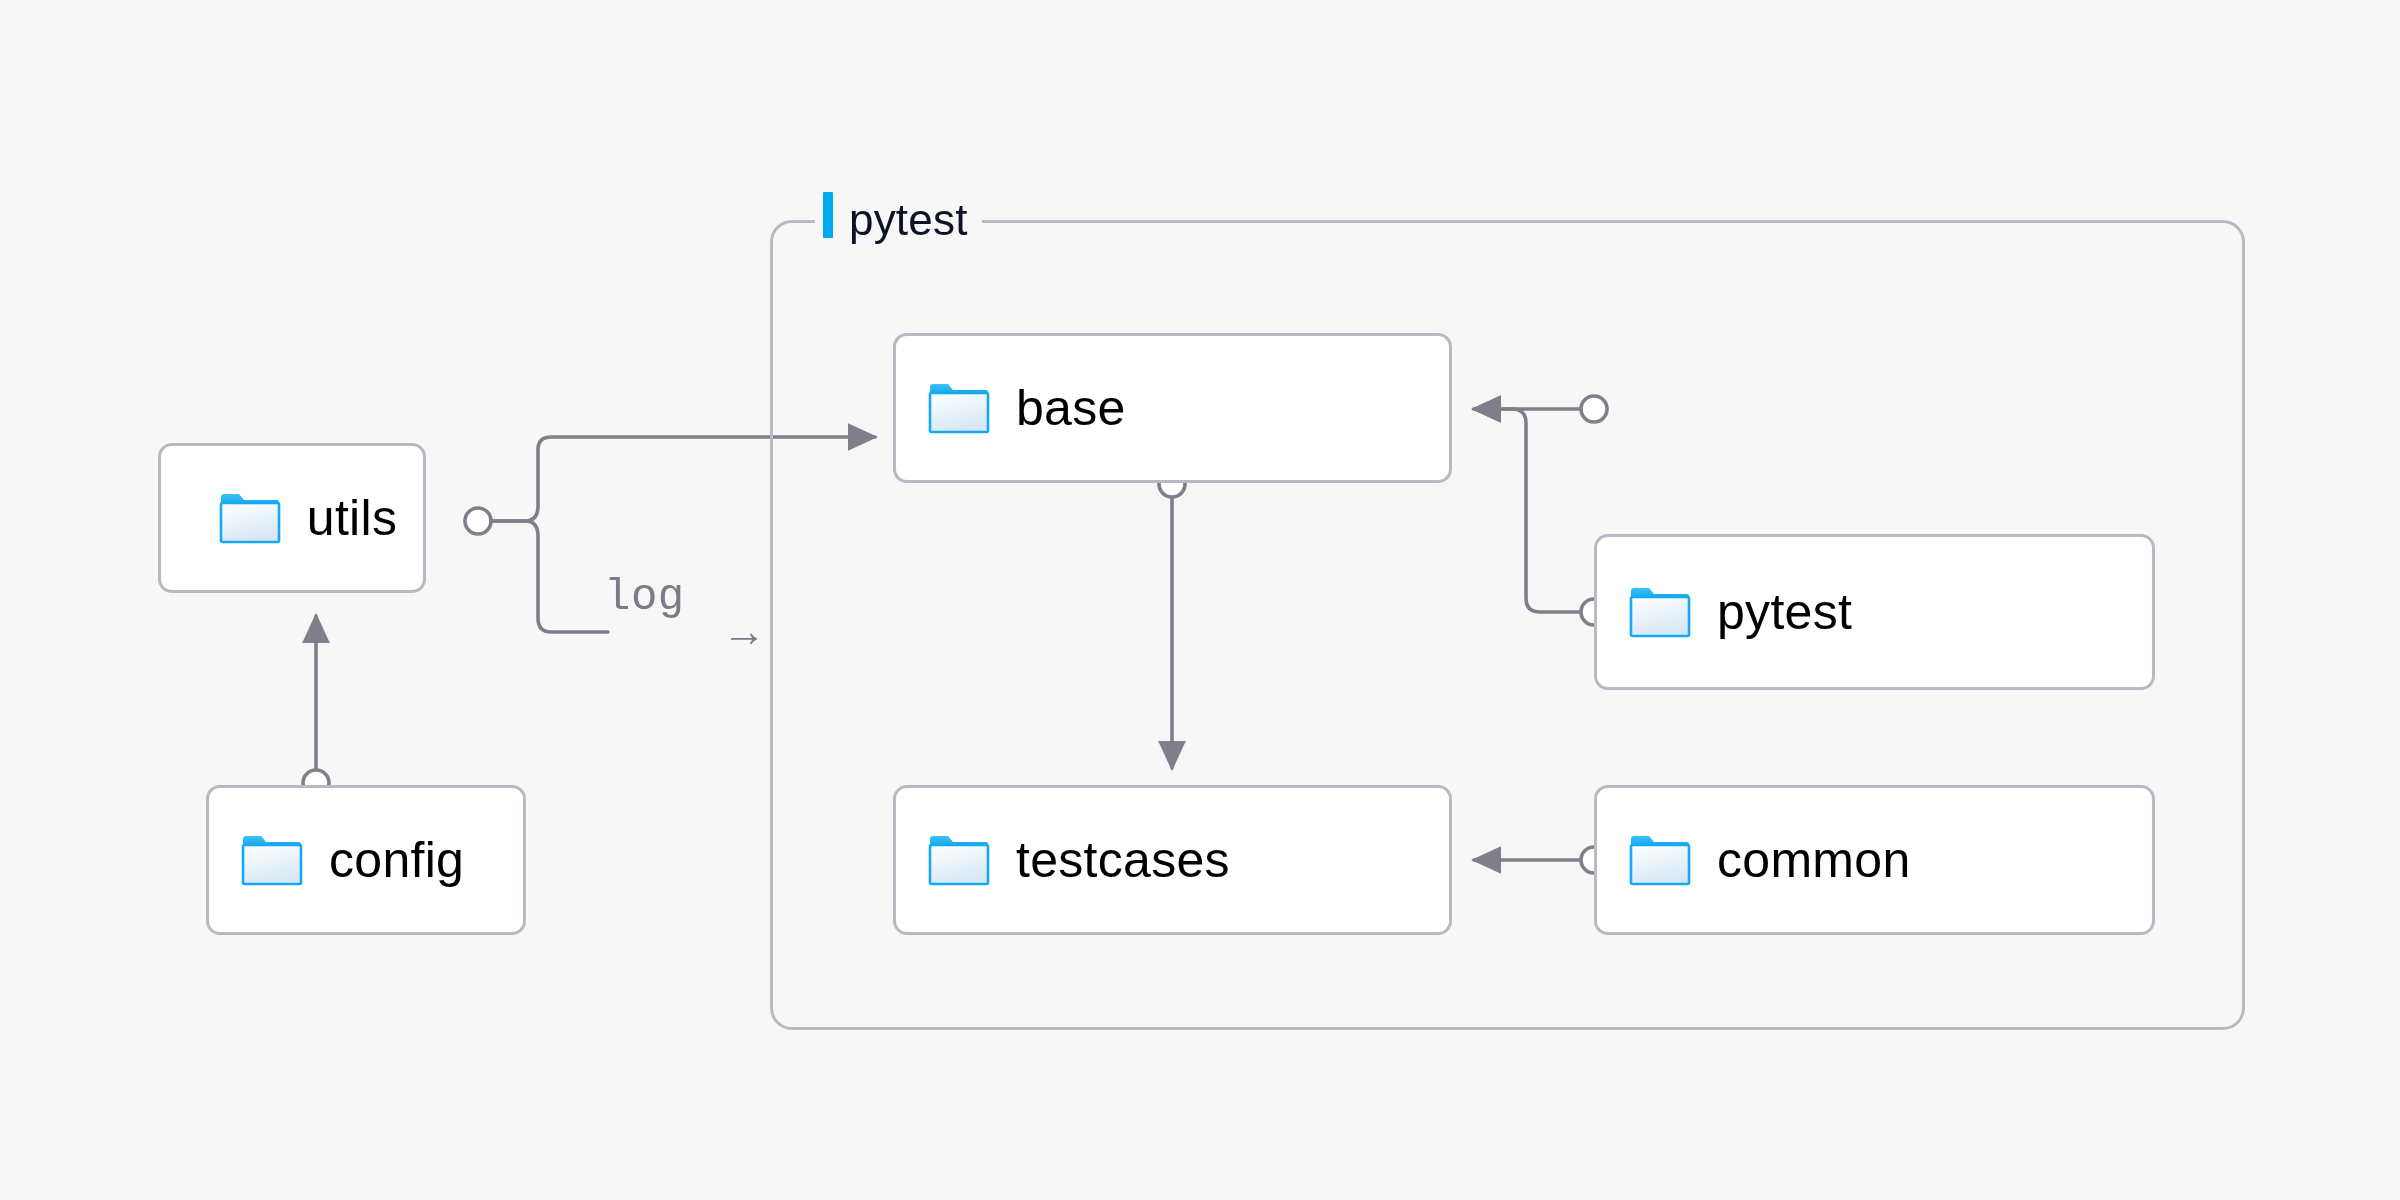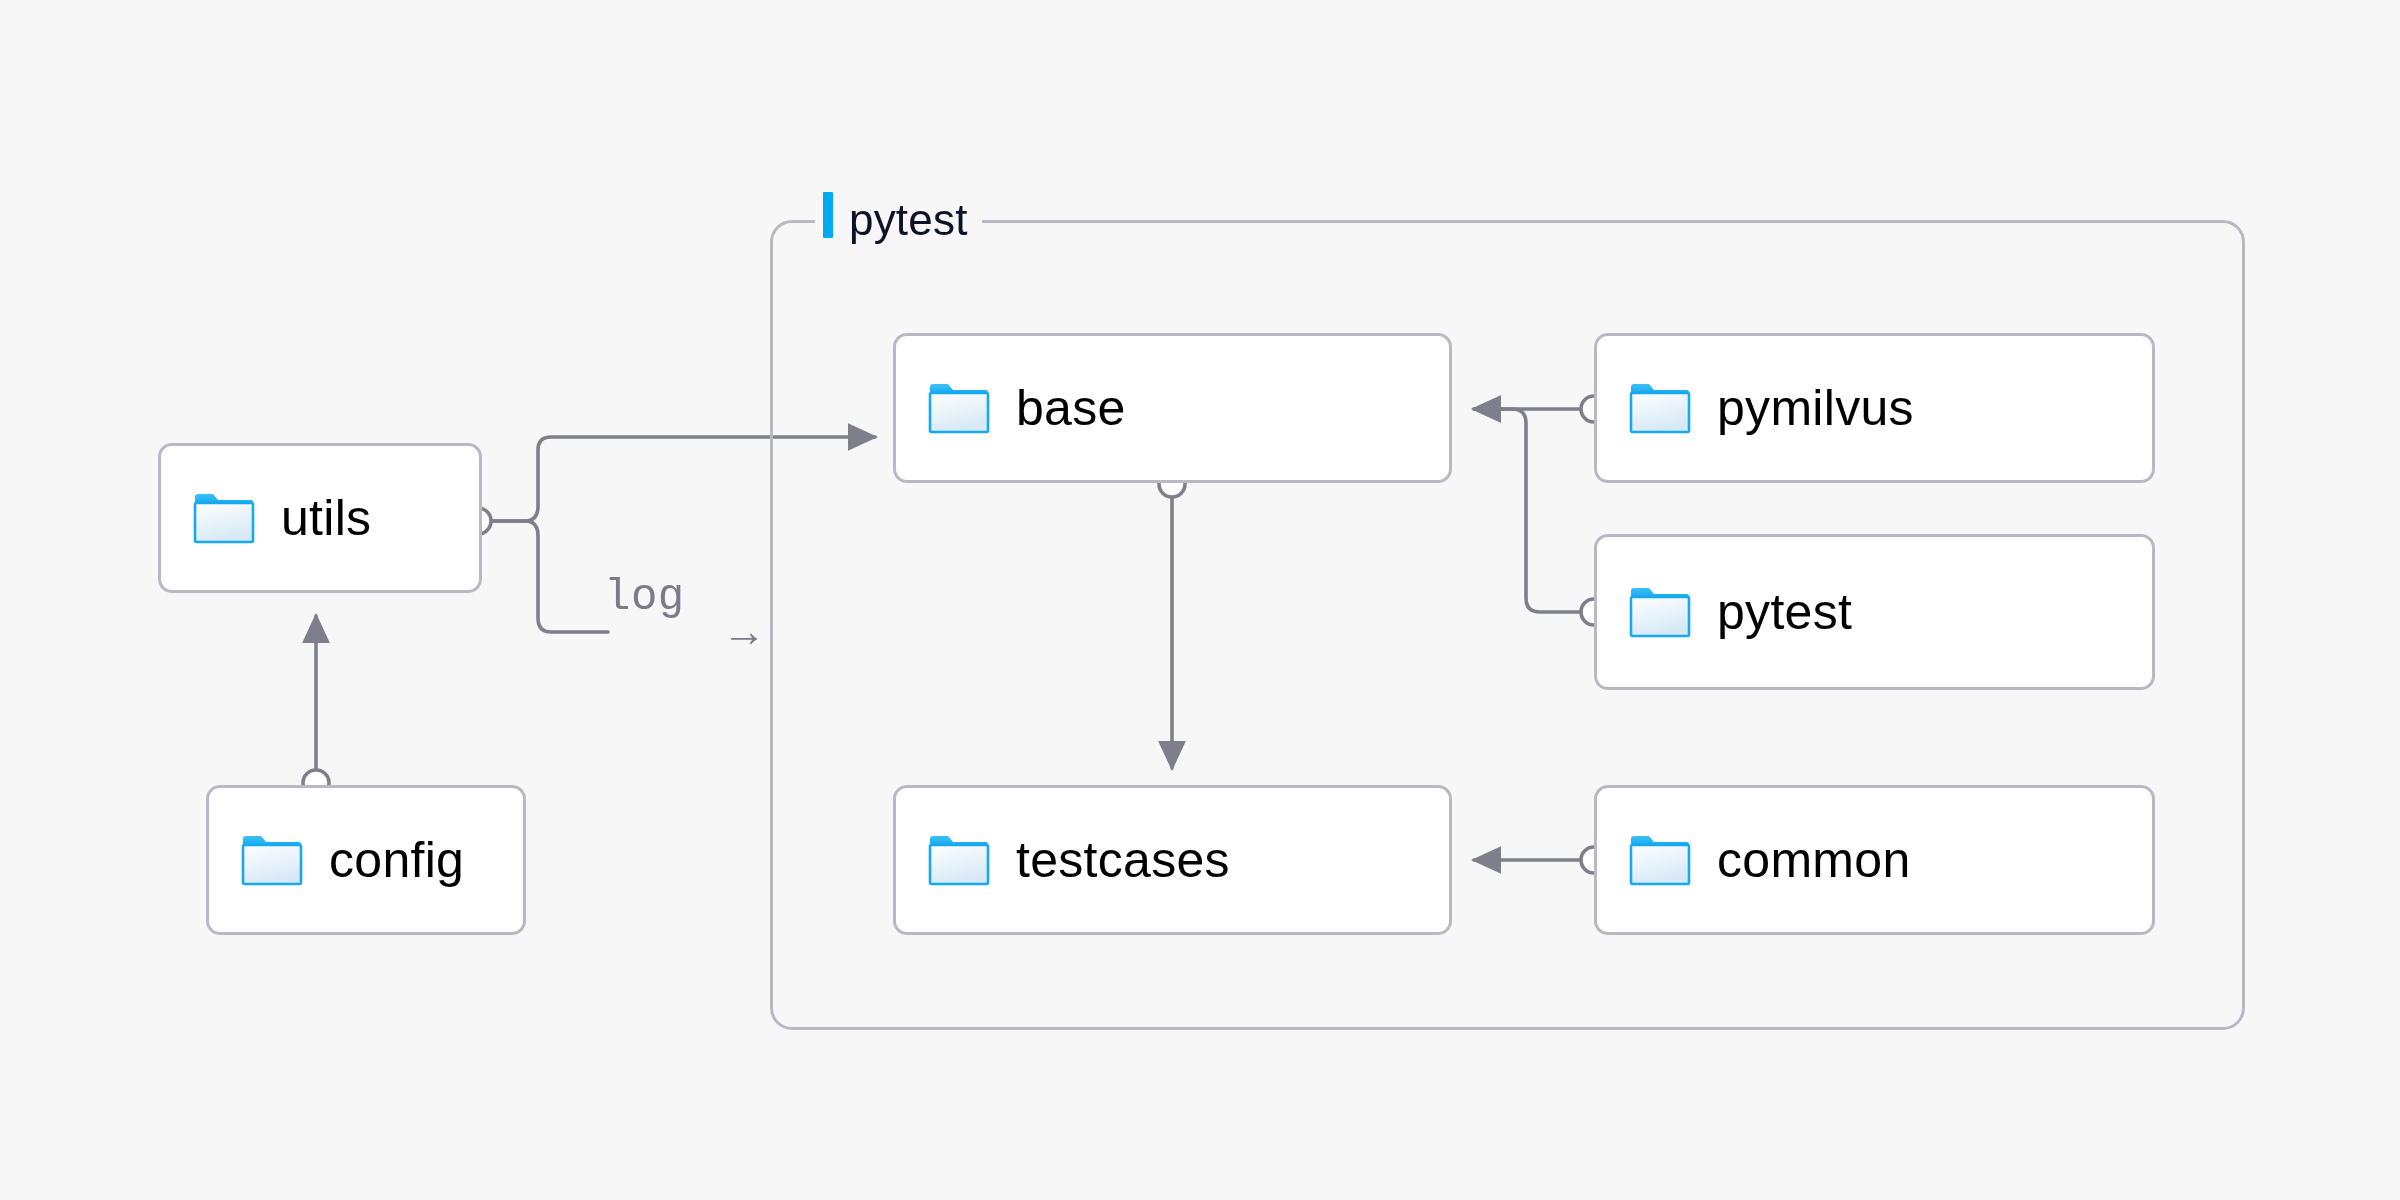--- a/index.html
+++ b/index.html
@@ -136,21 +136,21 @@
     </g>
   </svg>
 
   <div class="group-box" style="left:770px; top:220px; width:1475px; height:810px;"></div>
 
   <div class="group-label" style="left:815px; top:192px;">
     <span class="bar"></span>
     <span class="txt">pytest</span>
   </div>
 
-  <div class="node" style="left:158px; top:443px; width:324px; height:150px;">
+  <div class="node" style="left:158px; top:443px; width:268px; height:150px;justify-content:center;">
     <svg class="folder-icon" viewBox="0 0 62 54">
       <path d="M2 10 L2 6 Q2 3 5 3 L20 3 L25 9 L58 9 Q60 9 60 11 L60 14 L2 14 Z" fill="url(#folderTab)"></path>
       <rect x="2" y="12" width="58" height="39" rx="1.5" fill="url(#folderGrad)" stroke="#14a9f0" stroke-width="2.6"></rect>
     </svg>
     <span class="label">utils</span>
   </div>
 
   <div class="node" style="left:158px; top:785px; width:320px; height:150px;margin-left:48px;">
     <svg class="folder-icon" viewBox="0 0 62 54">
       <path d="M2 10 L2 6 Q2 3 5 3 L20 3 L25 9 L58 9 Q60 9 60 11 L60 14 L2 14 Z" fill="url(#folderTab)"></path>
@@ -168,27 +168,20 @@
   </div>
 
   <div class="node" style="left:893px; top:785px; width:559px; height:150px;">
     <svg class="folder-icon" viewBox="0 0 62 54">
       <path d="M2 10 L2 6 Q2 3 5 3 L20 3 L25 9 L58 9 Q60 9 60 11 L60 14 L2 14 Z" fill="url(#folderTab)"></path>
       <rect x="2" y="12" width="58" height="39" rx="1.5" fill="url(#folderGrad)" stroke="#14a9f0" stroke-width="2.6"></rect>
     </svg>
     <span class="label">testcases</span>
   </div>
 
-  <div class="node" style="left:1594px; top:333px; width:561px; height:150px;">
-    <svg class="folder-icon" viewBox="0 0 62 54">
-      <path d="M2 10 L2 6 Q2 3 5 3 L20 3 L25 9 L58 9 Q60 9 60 11 L60 14 L2 14 Z" fill="url(#folderTab)"></path>
-      <rect x="2" y="12" width="58" height="39" rx="1.5" fill="url(#folderGrad)" stroke="#14a9f0" stroke-width="2.6"></rect>
-    </svg>
-    <span class="label">pymilvus</span>
-  </div>
 
   <div class="node" style="left:1594px; top:534px; width:561px; height:156px;">
     <svg class="folder-icon" viewBox="0 0 62 54">
       <path d="M2 10 L2 6 Q2 3 5 3 L20 3 L25 9 L58 9 Q60 9 60 11 L60 14 L2 14 Z" fill="url(#folderTab)"></path>
       <rect x="2" y="12" width="58" height="39" rx="1.5" fill="url(#folderGrad)" stroke="#14a9f0" stroke-width="2.6"></rect>
     </svg>
     <span class="label">pytest</span>
   </div>
 
   <div class="node" style="left:1594px; top:785px; width:561px; height:150px;">

